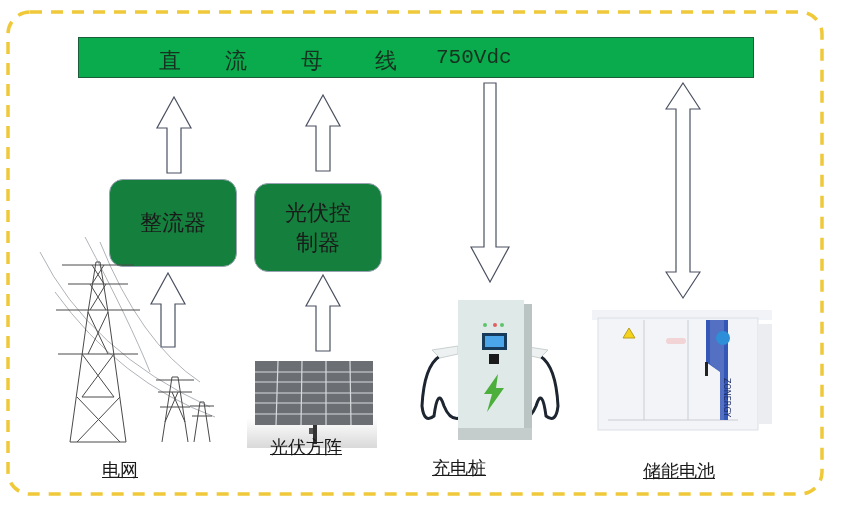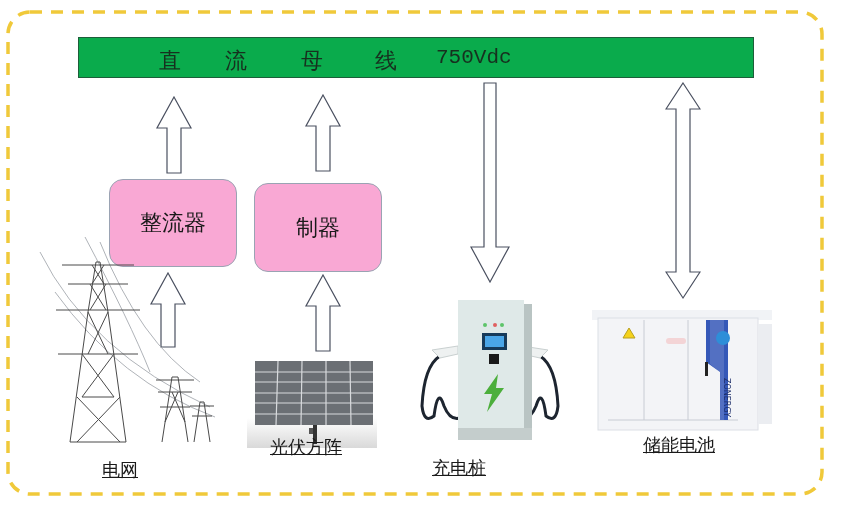--- a/index.html
+++ b/index.html
@@ -4,21 +4,21 @@
 <style>
   html, body { margin: 0; padding: 0; background: #ffffff; }
   body { width: 841px; height: 508px; position: relative; overflow: hidden;
          font-family: "DejaVu Sans", "Liberation Sans", sans-serif; color: #1a1a1a; }
   .frame { position: absolute; left: 5px; top: 9px; width: 820px; height: 488px; }
   .bus { position: absolute; left: 78px; top: 37px; width: 676px; height: 41px;
          background: #0aab4c; border: 1px solid #1d5e3a; box-sizing: border-box; }
   .bus-label { position: absolute; top: 8px; font-size: 22px; color: #17301f; letter-spacing: 0; }
   .bus-voltage { position: absolute; left: 357px; top: 8px; font-size: 21px; color: #17301f;
                  font-family: Liberation Mono, monospace; }
-  .box { position: absolute; background: #f9a8d4; border: 1px solid #9aa3b3;
+  .box { position: absolute; background: #15803d; border: 1px solid #9aa3b3;
          border-radius: 14px; box-sizing: border-box; display: flex; align-items: center;
          justify-content: center; text-align: center; font-size: 22px; line-height: 30px; color: #1a1a1a; }
   .arrow { position: absolute; }
   .label { position: absolute; font-size: 18px; color: #1a1a1a; text-decoration: underline; }
   .img { position: absolute; }
 </style>
 </head>
 <body>
 
 <svg class="frame" width="820" height="488" viewBox="0 0 820 488">
@@ -39,20 +39,21 @@
 
 <svg class="arrow" style="left:304px;top:94px" width="38" height="80" viewBox="0 0 38 80">
   <polygon points="19,1 36,32 26,32 26,77 12,77 12,32 2,32" fill="#fff" stroke="#4a5060" stroke-width="1.2"></polygon>
 </svg>
 
 <div class="box" style="left:109px;top:179px;width:128px;height:88px">
   <span>整流器</span>
 </div>
 
 <div class="box" style="left:254px;top:183px;width:128px;height:89px;flex-direction:column">
+  <span>光伏控</span>
   <span>制器</span>
 </div>
 
 <svg class="arrow" style="left:149px;top:272px" width="38" height="78" viewBox="0 0 38 78">
   <polygon points="19,1 36,32 26,32 26,75 12,75 12,32 2,32" fill="#fff" stroke="#4a5060" stroke-width="1.2"></polygon>
 </svg>
 
 <svg class="arrow" style="left:304px;top:274px" width="38" height="80" viewBox="0 0 38 80">
   <polygon points="19,1 36,32 26,32 26,77 12,77 12,32 2,32" fill="#fff" stroke="#4a5060" stroke-width="1.2"></polygon>
 </svg>
@@ -142,13 +143,13 @@
   <path d="M118,18 L140,18 L140,118 L132,118 L132,70 L118,60 Z" fill="#3558b8"></path>
   <path d="M122,18 L136,18 L136,118 L132,118 L132,70 L122,62 Z" fill="#ffffff" opacity="0.15"></path>
   <circle cx="135" cy="36" r="7" fill="#2e8ed8"></circle>
   <rect x="117" y="60" width="3" height="14" fill="#222"></rect>
   <text x="136" y="76" font-size="8" fill="#1e2f6a" transform="rotate(90 136 76)">ZONERGY</text>
 </svg>
 
 <span class="label" style="left:102px;top:458px">电网</span>
 <span class="label" style="left:270px;top:435px">光伏方阵</span>
 <span class="label" style="left:432px;top:456px">充电桩</span>
-<span class="label" style="left:643px;top:433px">储能电池</span>
+<span class="label" style="left:643px;top:459px">储能电池</span>
 
 </body></html>

